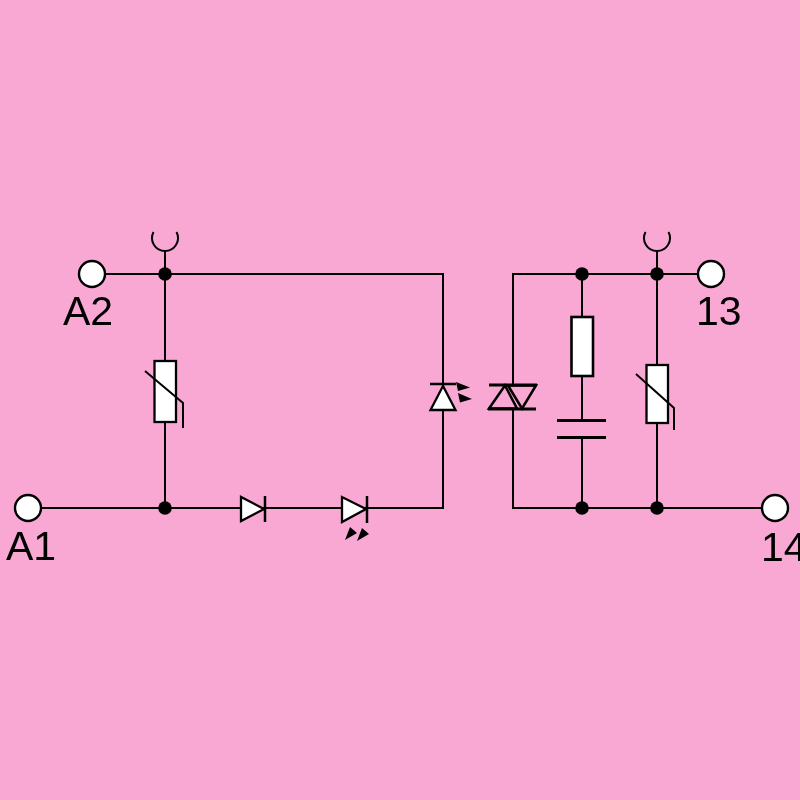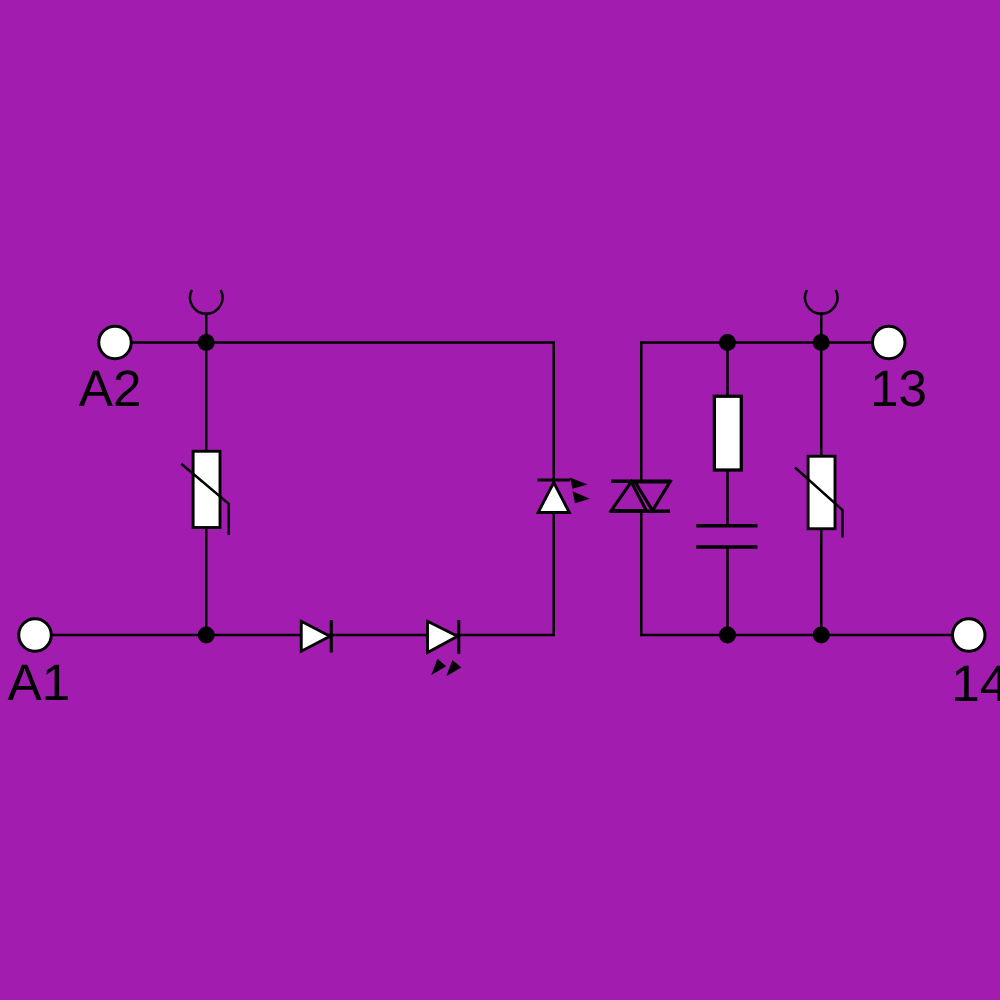--- a/index.html
+++ b/index.html
@@ -7,21 +7,21 @@
     padding: 0;
     width: 800px;
     height: 800px;
     background: #ffffff;
     font-family: "Liberation Sans", sans-serif;
   }
   .stage {
     position: relative;
     width: 800px;
     height: 800px;
-    background: #a21caf;
+    background: #f9a8d4;
     overflow: hidden;
   }
   svg { display: block; }
   .wire   { fill: none; stroke: #000; stroke-width: 2; }
   .thick  { fill: none; stroke: #000; stroke-width: 2.8; }
   .sym    { fill: #fff;  stroke: #000; stroke-width: 2.3; }
   .symopen{ fill: none;  stroke: #000; stroke-width: 2.5; }
   .dot    { fill: #000; stroke: none; }
   .term   { fill: #fff; stroke: #000; stroke-width: 2.4; }
   .arrowf { fill: #000; stroke: none; }

